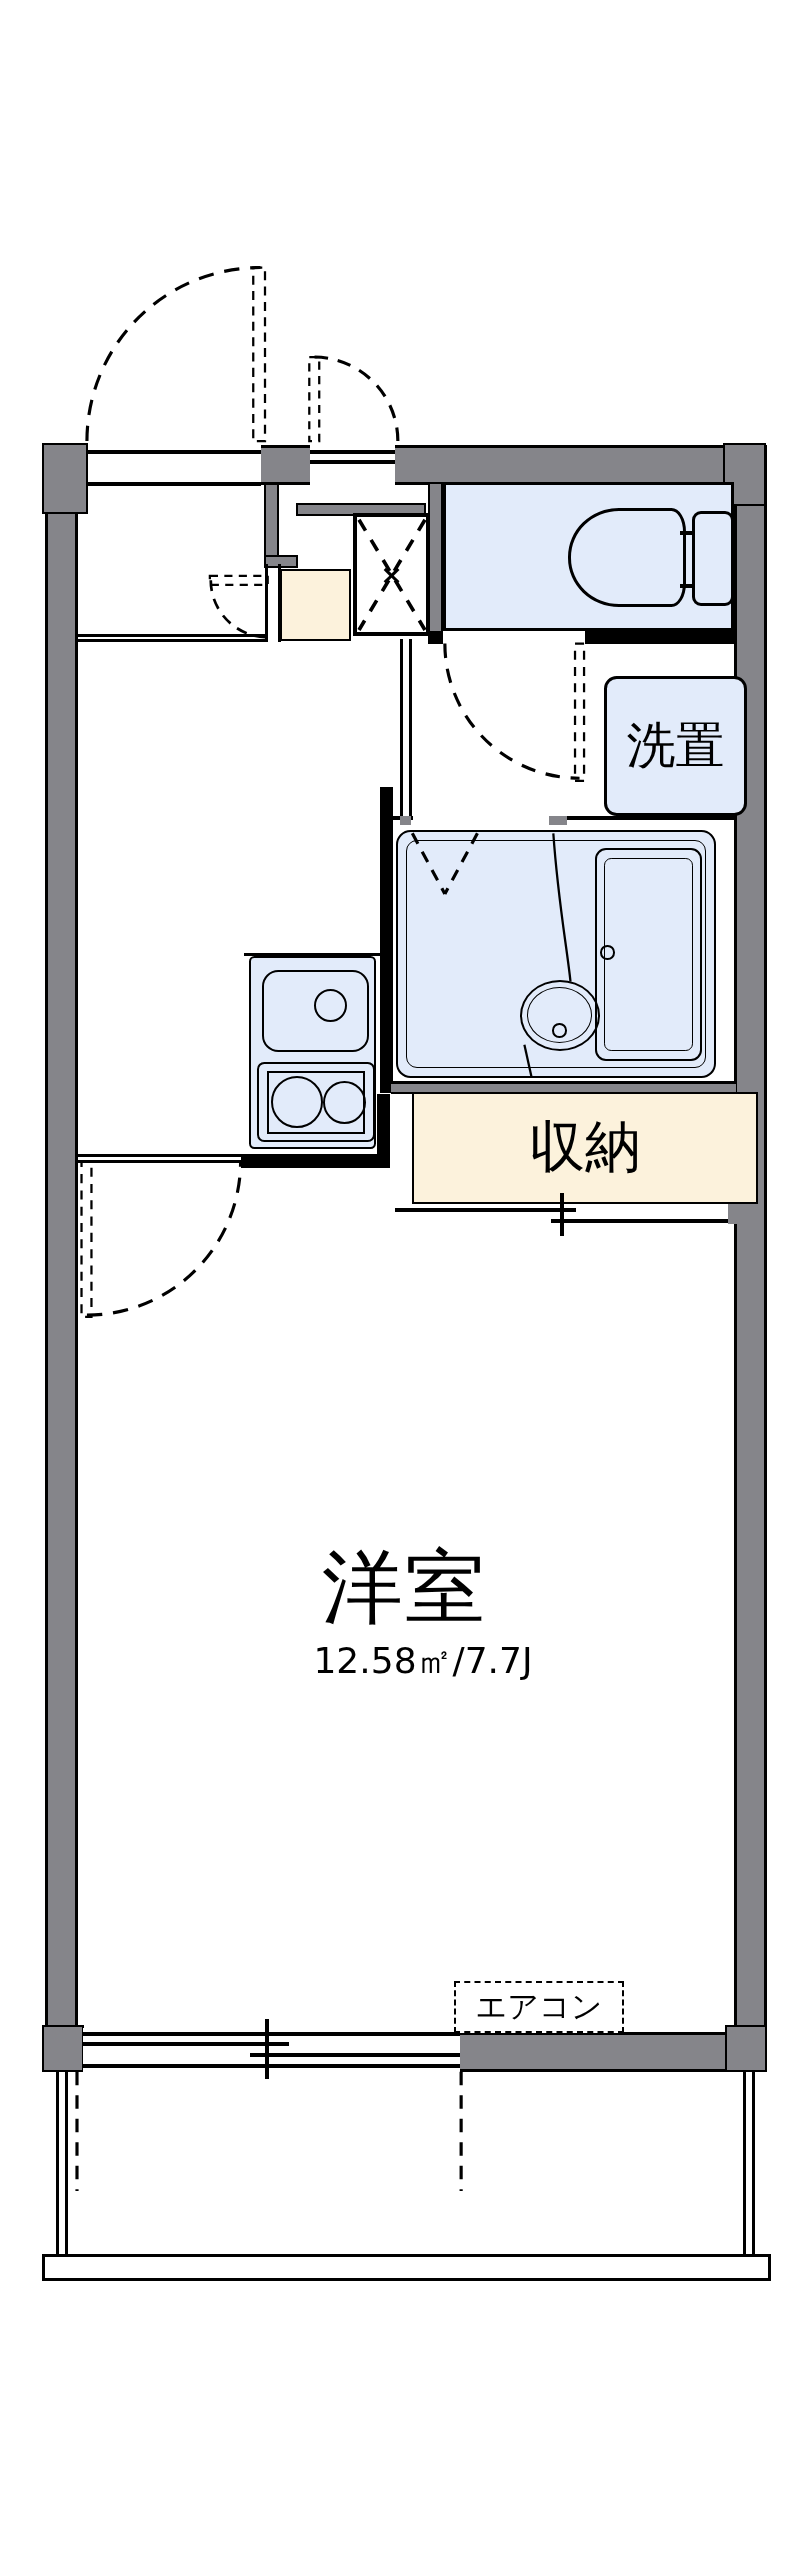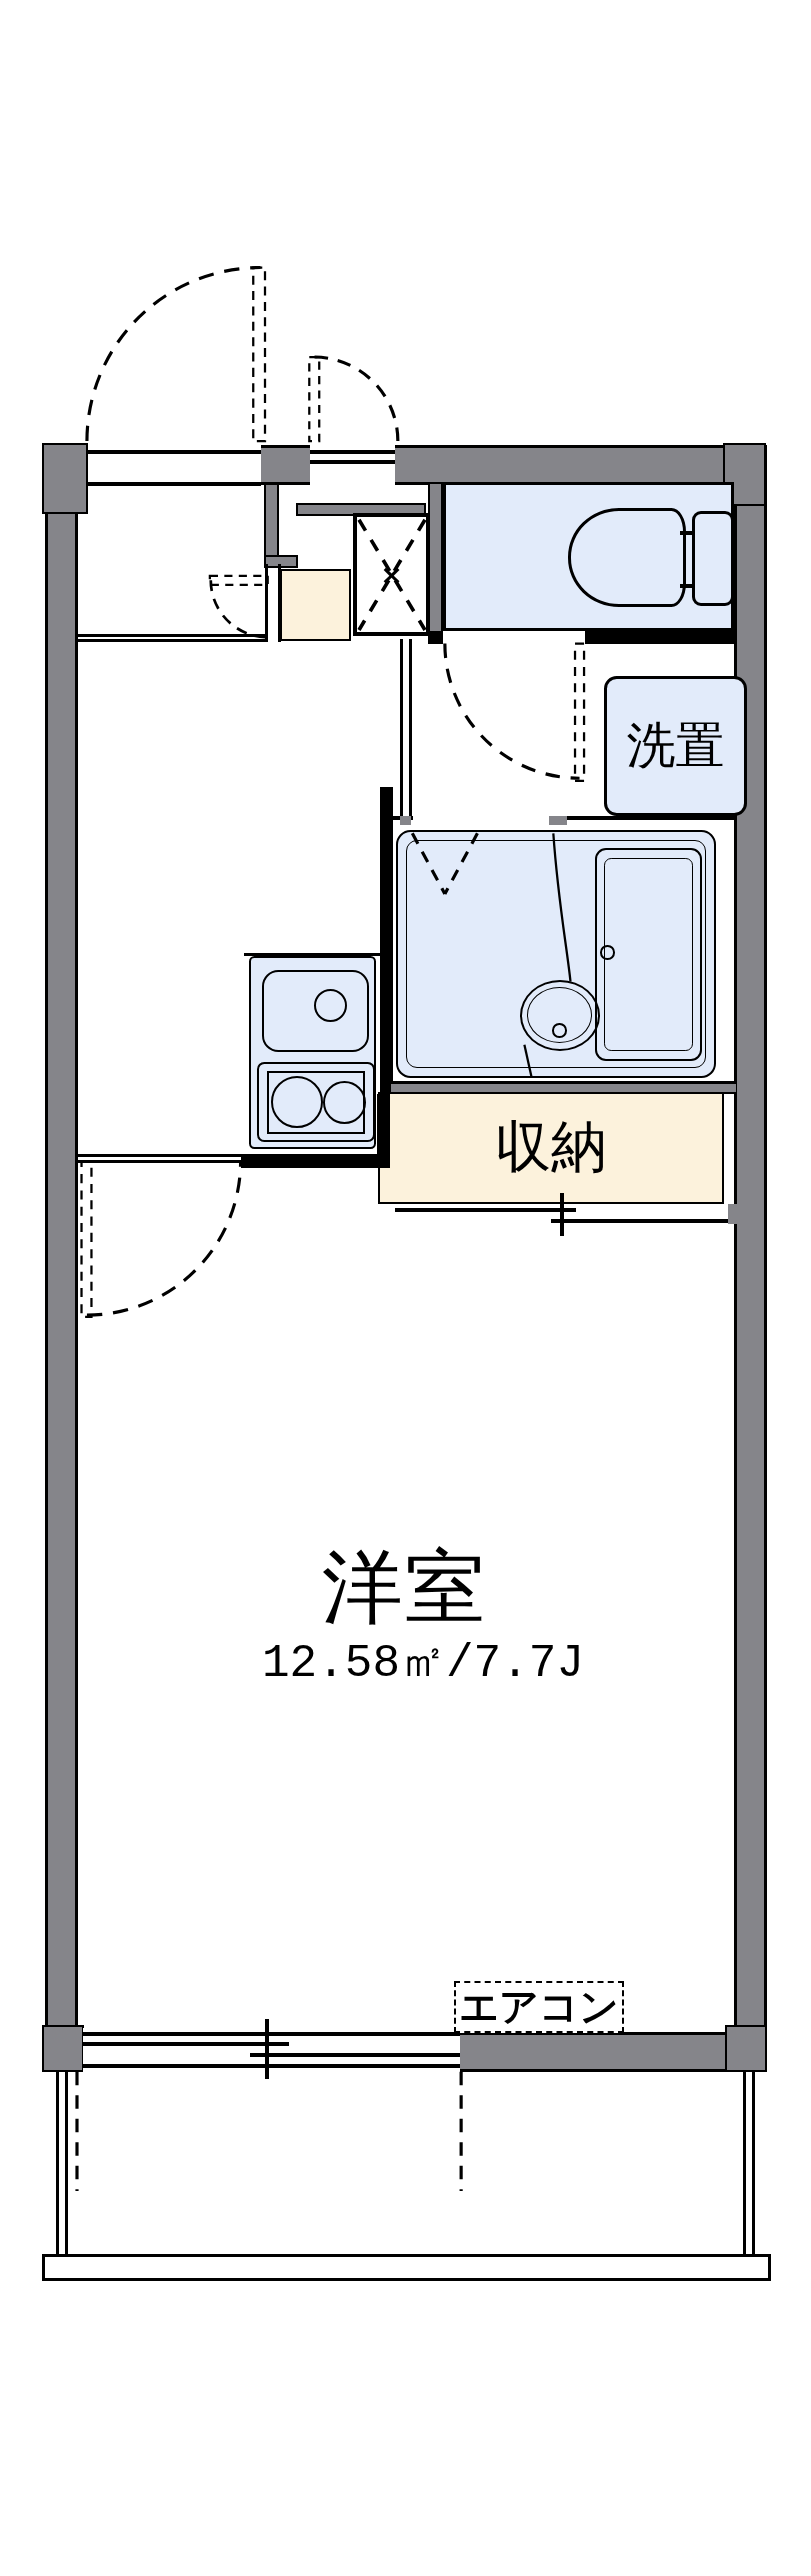--- a/index.html
+++ b/index.html
@@ -93,21 +93,21 @@
 
   <div class="abs fix3" style="left:396px;top:830px;width:320px;height:248px;border-radius:14.5px;"></div>
   <div class="abs edge2" style="left:406px;top:840px;width:300px;height:228px;border-radius:11px;"></div>
   <div class="abs edge3" style="left:595px;top:848px;width:107px;height:213px;border-radius:11px;"></div>
   <div class="abs edge2" style="left:604px;top:858px;width:89px;height:193px;border-radius:7.2px;"></div>
   <div class="abs edge3" style="left:600px;top:945px;width:14.5px;height:14.5px;border-radius:50%;"></div>
   <div class="abs edge3" style="left:520px;top:980px;width:80px;height:71px;border-radius:50%;"></div>
   <div class="abs edge2" style="left:527px;top:987px;width:65px;height:56px;border-radius:50%;"></div>
   <div class="abs edge3" style="left:552px;top:1023px;width:14.5px;height:14.5px;border-radius:50%;"></div>
 
-  <div class="abs beige lbl" style="left:378px;top:1092px;width:346px;height:112px;">
+  <div class="abs beige lbl" style="left:412px;top:1092px;width:346px;height:112px;">
     <span style="font-size:56px;">収納</span>
   </div>
   <div class="abs ln" style="left:395px;top:1208px;width:181px;height:3.6px;"></div>
   <div class="abs ln" style="left:551px;top:1219px;width:185px;height:3.6px;"></div>
   <div class="abs ln" style="left:560px;top:1193px;width:3.6px;height:43px;"></div>
   <div class="abs gray" style="left:728px;top:1204px;width:11px;height:20px;"></div>
 
   <div class="abs ln" style="left:244px;top:953px;width:136px;height:2.7px;"></div>
   <div class="abs fix3" style="left:249px;top:956px;width:127px;height:193px;border-radius:5.4px;"></div>
   <div class="abs edge3" style="left:262px;top:970px;width:107px;height:82px;border-radius:16.3px;"></div>
@@ -119,25 +119,25 @@
   <div class="abs blk" style="left:377px;top:1094px;width:12.7px;height:72px;"></div>
 
   <div class="abs ln" style="left:75px;top:1154px;width:166px;height:2.7px;"></div>
   <div class="abs ln" style="left:75px;top:1160px;width:166px;height:2.7px;"></div>
   <div class="abs blk" style="left:241px;top:1154px;width:149px;height:13.6px;"></div>
 
   <div class="abs lbl" style="left:251px;top:1539px;width:307px;height:90px;">
     <span style="font-size:81px;letter-spacing:1.8px;margin-top:8px;">洋室</span>
   </div>
   <div class="abs lbl" style="left:215px;top:1632px;width:416px;height:58px;">
-    <span style="font-size:46px;font-family:Liberation Mono, monospace;">12.58㎡/7.7J</span>
+    <span style="font-size:36px;">12.58㎡/7.7J</span>
   </div>
 
   <div class="abs lbl" style="left:454px;top:1981px;width:170px;height:52px;border:2.7px dashed #000;background:#fff;">
-    <span style="font-size:39px;font-weight:bold;">エアコン</span>
+    <span style="font-size:31px;">エアコン</span>
   </div>
 
   <div class="abs ln" style="left:56px;top:2072px;width:2.7px;height:184px;"></div>
   <div class="abs ln" style="left:65px;top:2072px;width:2.7px;height:184px;"></div>
   <div class="abs ln" style="left:743px;top:2072px;width:2.7px;height:184px;"></div>
   <div class="abs ln" style="left:752px;top:2072px;width:2.7px;height:184px;"></div>
   <div class="abs" style="left:42px;top:2254px;width:729px;height:27px;background:#fff;border:3.6px solid #000;"></div>
 
   <svg class="svgov" width="812" height="2576" viewBox="0 0 898 2850">
 

